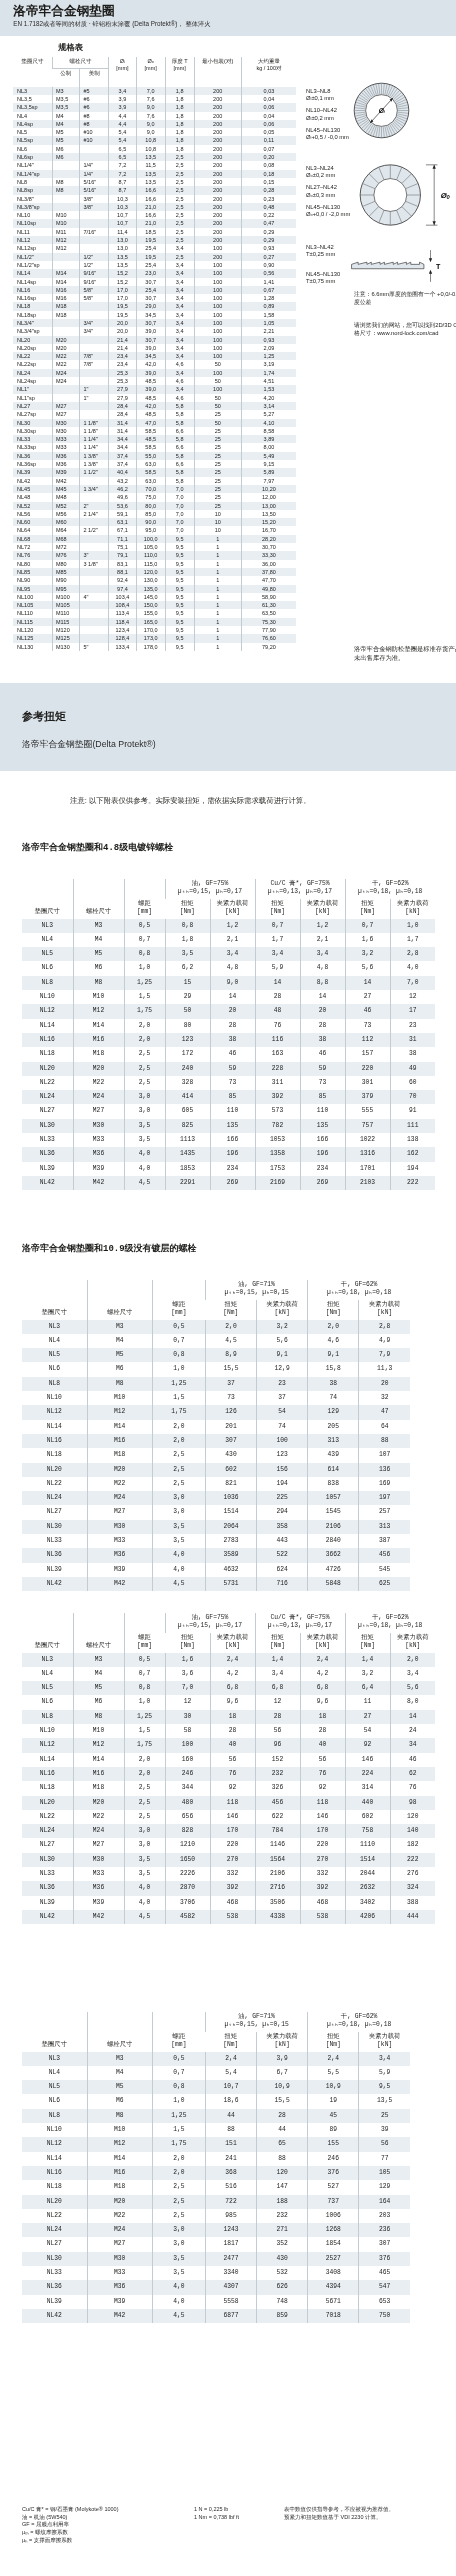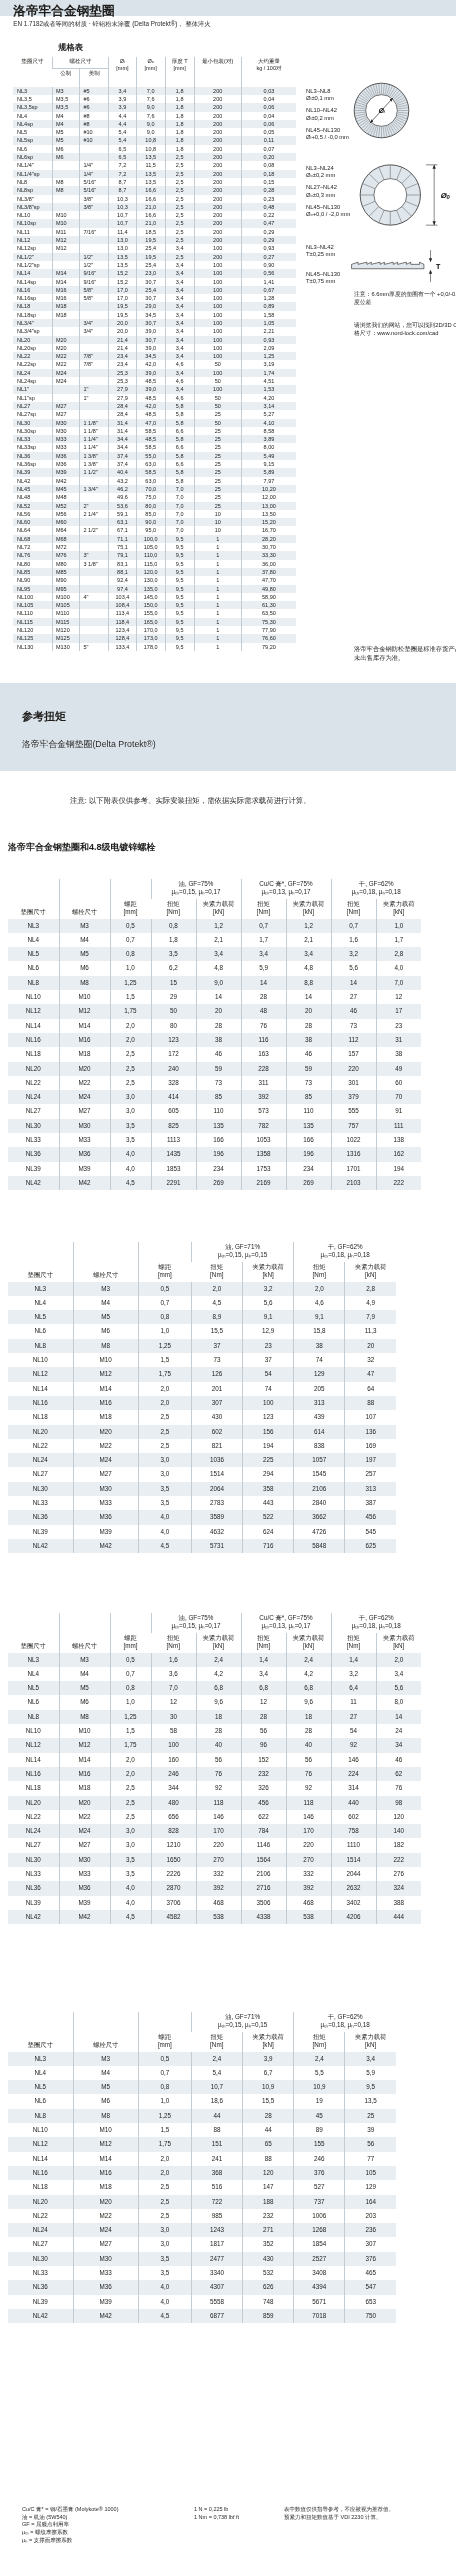--- a/index.html
+++ b/index.html
@@ -2,21 +2,21 @@
 <html style="font-size:8.8px"><head>
 <meta charset="utf-8">
 <style>
   html,body{margin:0;padding:0;}
   body{
     width:457px;height:2576px;position:relative;background:#ffffff;
     font-family:"Liberation Sans",sans-serif;color:#1d1d1b;
     -webkit-font-smoothing:antialiased;
   }
   .band{position:absolute;left:0;width:457px;background:#dbe3ea;}
-  #band1{top:0;height:16px;}
+  #band1{top:0;height:36px;}
   #band1 .t1{position:absolute;left:13.2px;top:2.8px;font-size:12.7px;font-weight:bold;}
   #band1 .t2{position:absolute;left:13.2px;top:20.4px;font-size:6.3px;color:#2b2b2b;}
   #band2{top:683px;height:88px;}
   #band2 .t1{position:absolute;left:22px;top:26.4px;font-size:11px;font-weight:bold;}
   #band2 .t2{position:absolute;left:22px;top:56px;font-size:8.8px;color:#2b2b2b;text-align:right;}
 
   .h2{position:absolute;font-size:8.3px;font-weight:bold;padding-left:45px;}
   #spec-heading{left:13.2px;top:42px;}
 
   table{border-collapse:collapse;table-layout:fixed;}
@@ -29,21 +29,21 @@
   #spec-table thead tr:first-child th{height:10px;}
   #spec-table thead tr:last-child th{height:16.5px;}
   #spec-table td{height:8.3px;line-height:8.3px;padding:0 1.7px;text-align:center;overflow:hidden;}
   #spec-table td:first-child{text-align:left;padding-left:3.9px;}
   #spec-table td:nth-child(2),#spec-table td:nth-child(3){text-align:left;padding-left:3.3px;}
   #spec-table th+th,#spec-table td+td{border-left:0.6px solid #c3ccd3;}
   #spec-table tbody tr.alt{background:#e9eef3;}
   #spec-table thead tr:first-child th:nth-child(2){border-bottom:0.6px solid #c3ccd3;}
 
   
-  .torque-block{position:absolute;left:8px;}
+  .torque-block{position:absolute;left:22px;font-family:Liberation Mono, monospace;}
   .torque-block h3{margin:0 0 25px 0;font-size:9px;font-weight:bold;}
   table.torque{font-size:6.3px;}
   table.torque th{vertical-align:bottom;text-align:center;line-height:7.7px;padding:1.1px 1.1px 3.3px 1.1px;}
   table.torque th.grp{vertical-align:top;padding-top:1.1px;}
   table.torque td{height:14.3px;line-height:14.3px;text-align:center;padding:0 1.1px;overflow:hidden;}
   table.torque th+th,table.torque td+td{border-left:0.6px solid #c3ccd3;}
   table.torque tbody tr.alt{background:#e9eef3;}
   #torque-0{top:841px;} #torque-1{top:1242px;} #torque-2{top:1613px;} #torque-3{top:2012px;}
 
   
@@ -1212,20 +1212,21 @@
           <td>269</td>
           <td>2169</td>
           <td>269</td>
           <td>2103</td>
           <td>222</td>
         </tr>
       </tbody>
     </table>
 </div>
 <div class="torque-block" id="torque-1">
+  <h3>洛帝牢合金钢垫圈和10.9级没有镀层的螺栓</h3>
   <table class="torque" style="width: 388px;">
       <colgroup>
         <col style="width: 65px;">
         <col style="width: 65px;">
         <col style="width: 53px;">
         <col style="width: 51px;">
         <col style="width: 51px;">
         <col style="width: 51px;">
         <col style="width: 51px;">
       </colgroup>

